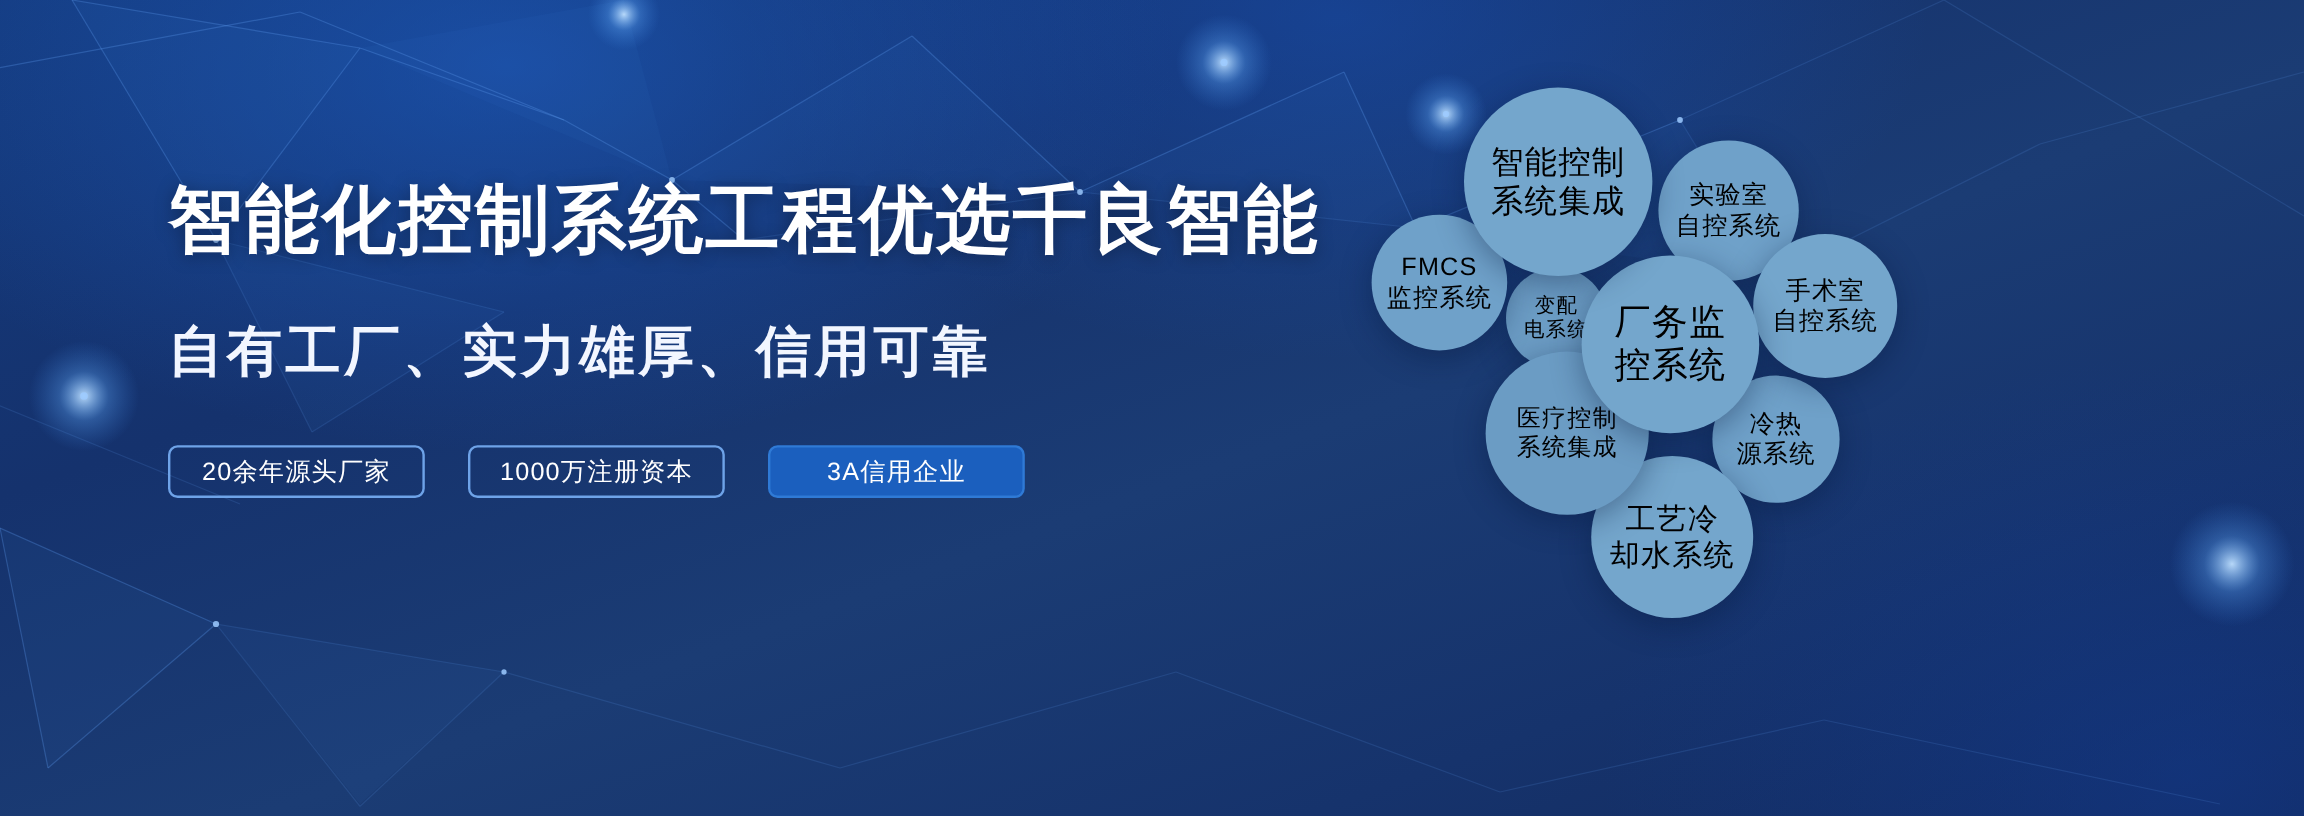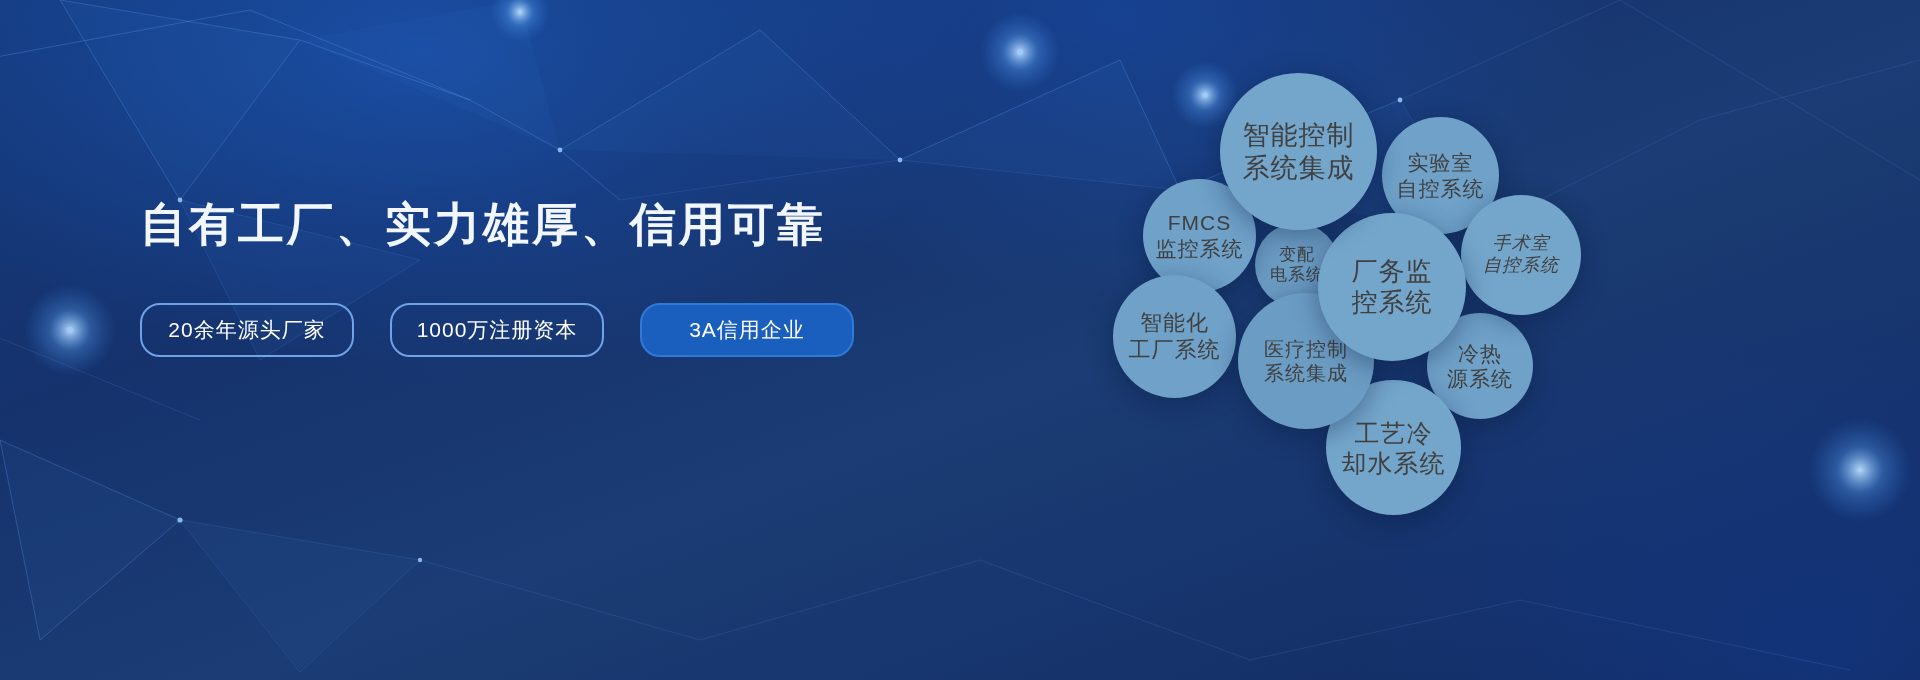--- a/index.html
+++ b/index.html
@@ -58,25 +58,25 @@
     white-space:nowrap;
   }
 
   .badges {
     margin-top:52px;
     display:flex;
     gap:36px;
     align-items:center;
   }
   .badge {
-    height:54px;
+    height:44px;
     min-width:214px;
     padding:0 18px;
     display:flex; align-items:center; justify-content:center;
-    border-radius:20px;
+    border-radius:8px;
     font-size:21px;
     letter-spacing:1px;
     color:#ffffff;
     border:2px solid #6ea3e8;
     background:transparent;
     white-space:nowrap;
   }
   .badge.solid {
     background:#1b5fbe;
     border-color:#2f7ad6;
@@ -89,21 +89,21 @@
     width:770px; height:560px;
   }
   .bubble {
     position:absolute;
     border-radius:50%;
     background:#6d9fc7;
     display:flex;
     flex-direction:column;
     align-items:center;
     justify-content:center;
-    color:#404040;
+    color:#000000;
     text-align:center;
     line-height:1.2;
     letter-spacing:1px;
     box-shadow:0 6px 26px rgba(5,22,56,.38);
   }
   .bubble span { display:block; white-space:nowrap; }
   .bubble.tone-a { background:#6fa1c9;text-align:right; }
   .bubble.tone-b { background:#6b9cc4; }
   .bubble.tone-c { background:#74a6cc; }
 </style>
@@ -177,20 +177,21 @@
     <circle class="node" cx="1205" cy="95" r="2.6"></circle>
     <circle class="node" cx="560" cy="150" r="2.4"></circle>
     <circle class="node" cx="900" cy="160" r="2.4"></circle>
     <circle class="node" cx="180" cy="200" r="2.4"></circle>
     <circle class="node" cx="1400" cy="100" r="2.4"></circle>
     <circle class="node" cx="180" cy="520" r="2.6"></circle>
     <circle class="node" cx="420" cy="560" r="2.2"></circle>
   </svg>
 
   <div class="copy">
+    <h1 class="headline">智能化控制系统工程优选千良智能</h1>
     <h2 class="subhead">自有工厂、实力雄厚、信用可靠</h2>
 
     <div class="badges">
       <div class="badge">20余年源头厂家</div>
       <div class="badge">1000万注册资本</div>
       <div class="badge solid">3A信用企业</div>
     </div>
   </div>
 
   <div class="cluster">
@@ -208,34 +209,30 @@
     <div class="bubble tone-b" style="left: 105px; top: 163px; width: 84px; height: 84px; font-size: 17px; z-index: 84;">
       <span>变配</span>
       <span>电系统</span>
     </div>
 
     <div class="bubble tone-a" style="left: -7px; top: 119px; width: 113px; height: 113px; font-size: 21px; z-index: 113;">
       <span>FMCS</span>
       <span>监控系统</span>
     </div>
 
-    <div class="bubble tone-c" style="left: 311px; top: 135px; width: 120px; height: 120px; font-size: 18px; z-index: 120; font-style: italic;">
+    <div class="bubble tone-c" style="left: 311px; top: 135px; width: 120px; height: 120px; font-size: 21px; z-index: 120;">
       <span>手术室</span>
       <span>自控系统</span>
     </div>
 
-    <div class="bubble tone-c" style="left: 168px; top: 153px; width: 148px; height: 148px; font-size: 26px; z-index: 148;">
+    <div class="bubble tone-c" style="left: 168px; top: 153px; width: 148px; height: 148px; font-size: 30px; z-index: 148;">
       <span>厂务监</span>
       <span>控系统</span>
     </div>
 
-    <div class="bubble tone-a" style="left: -37px; top: 215px; width: 123px; height: 123px; font-size: 22px; z-index: 123;">
-      <span>智能化</span>
-      <span>工厂系统</span>
-    </div>
 
     <div class="bubble tone-b" style="left: 88px; top: 233px; width: 136px; height: 136px; font-size: 20px; z-index: 136;">
       <span>医疗控制</span>
       <span>系统集成</span>
     </div>
 
     <div class="bubble tone-a" style="left: 277px; top: 253px; width: 106px; height: 106px; font-size: 21px; z-index: 106;">
       <span>冷热</span>
       <span>源系统</span>
     </div>

